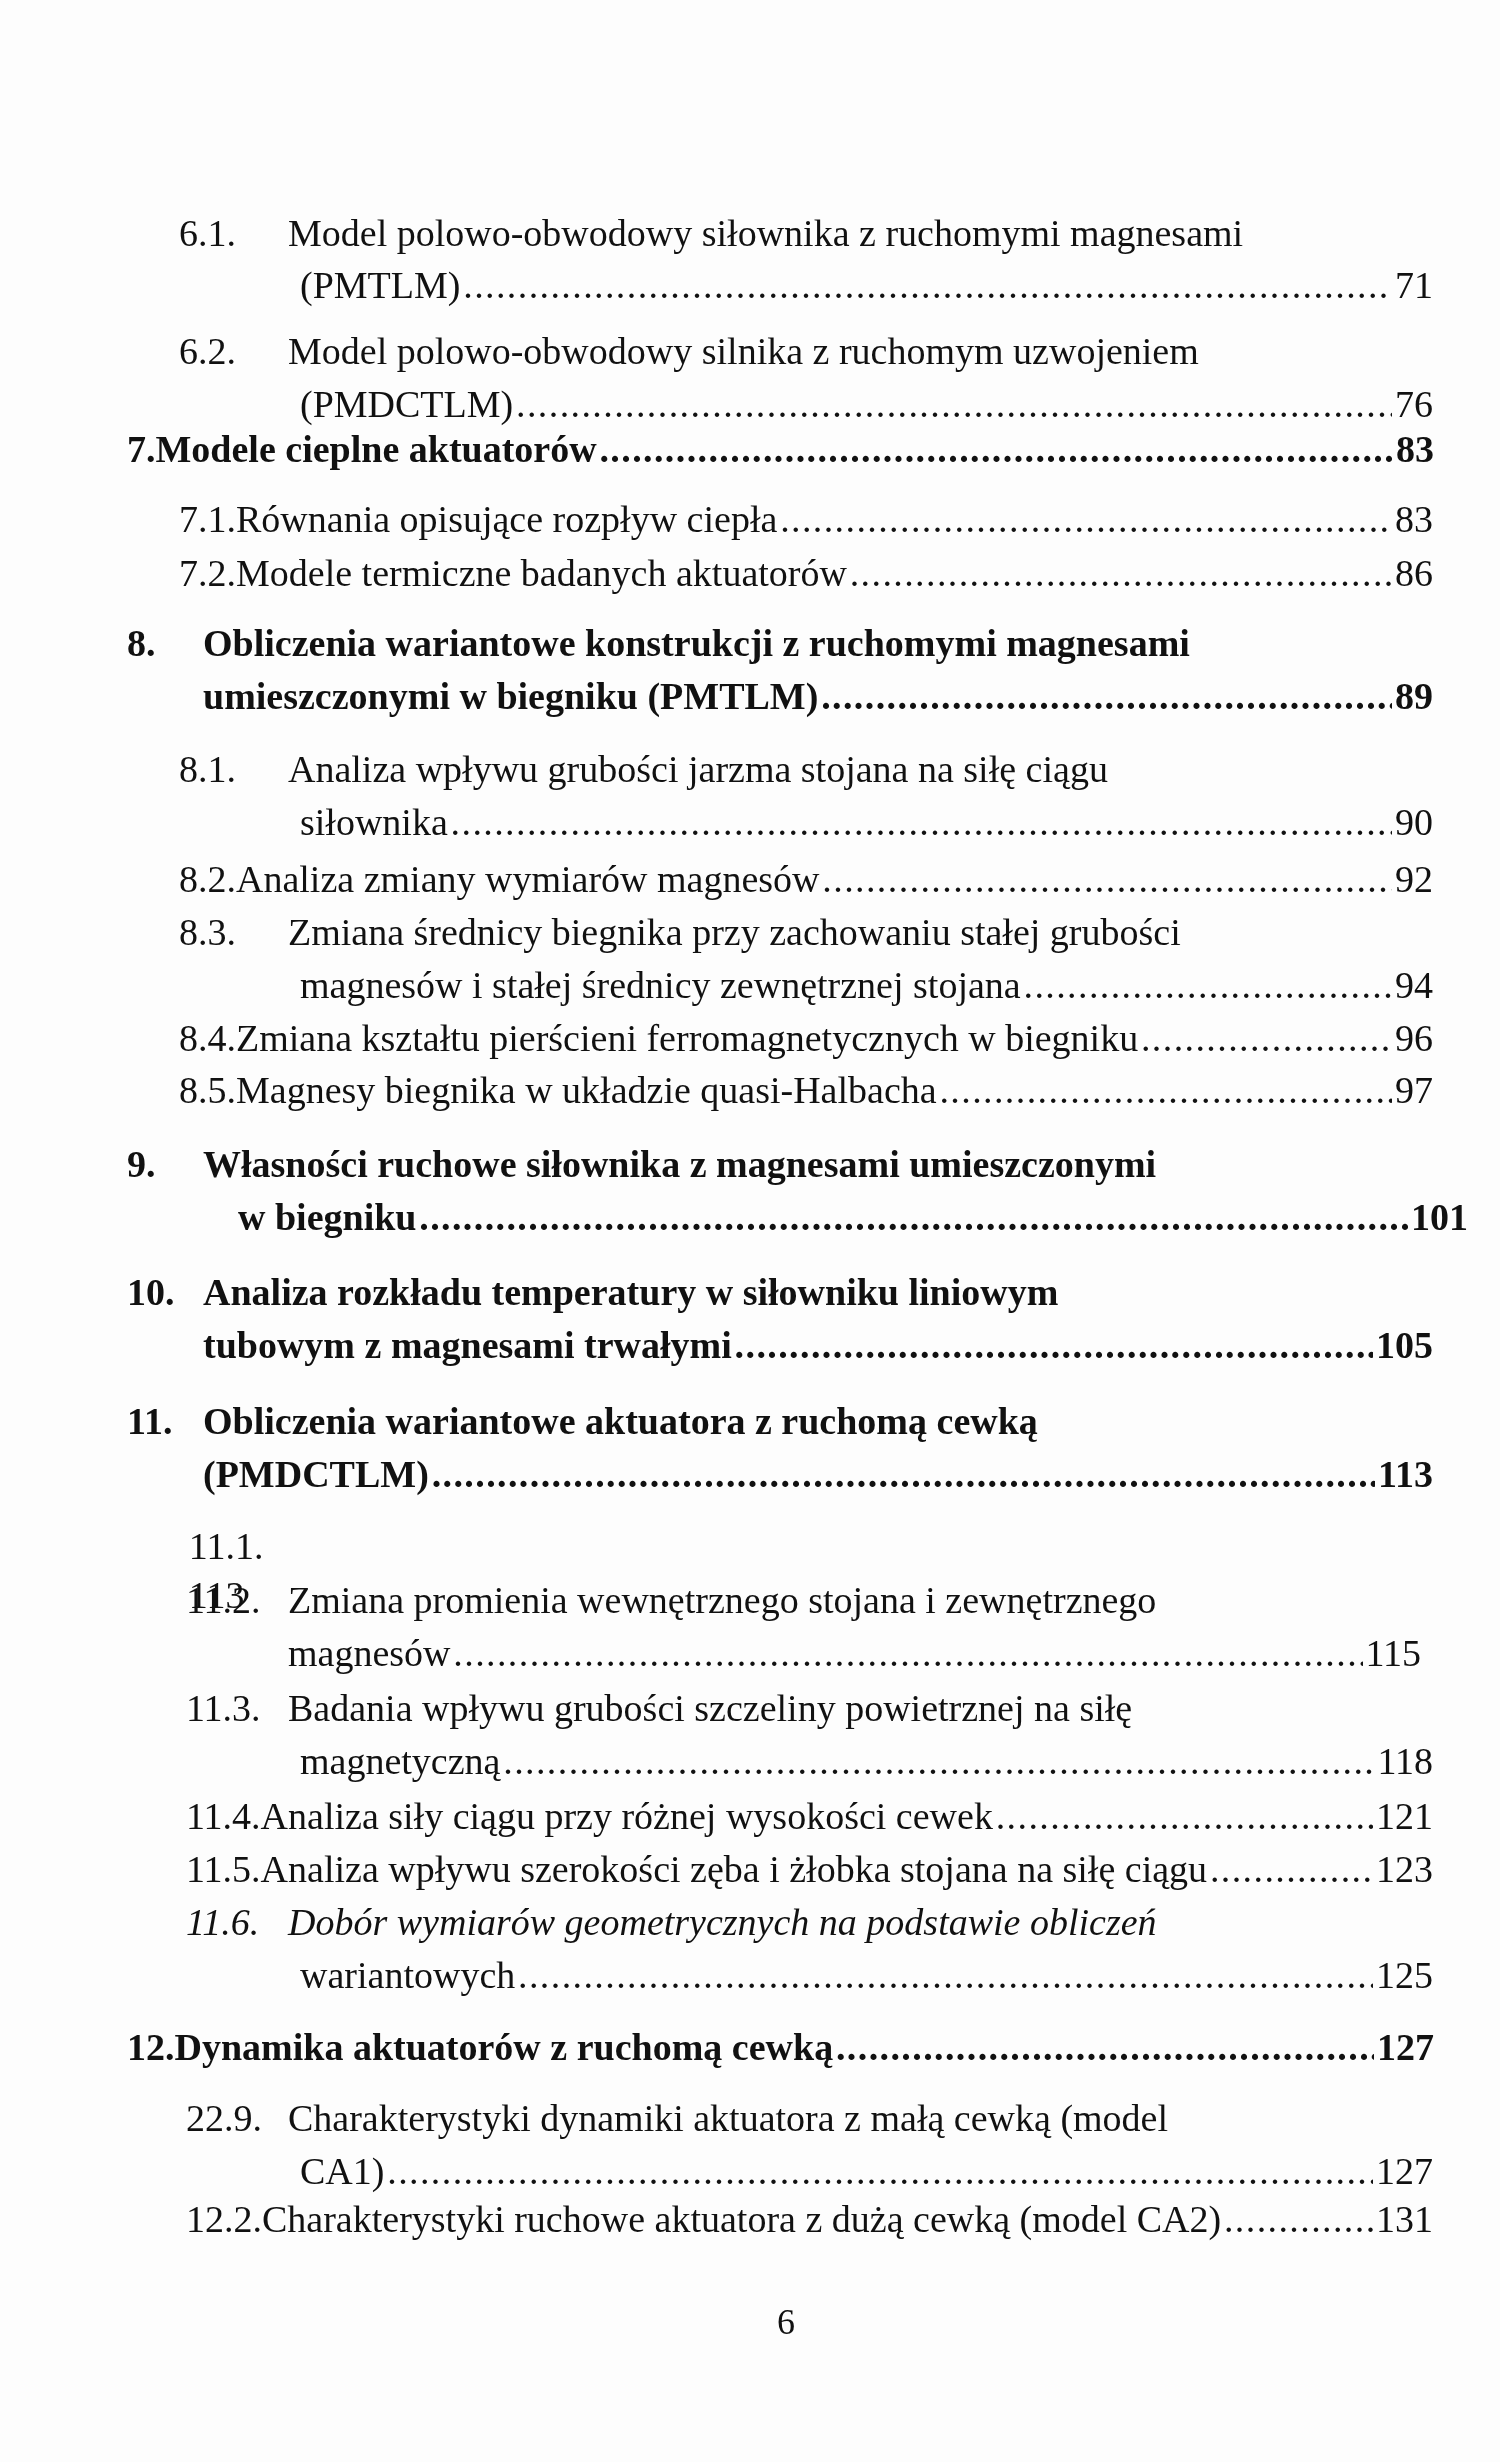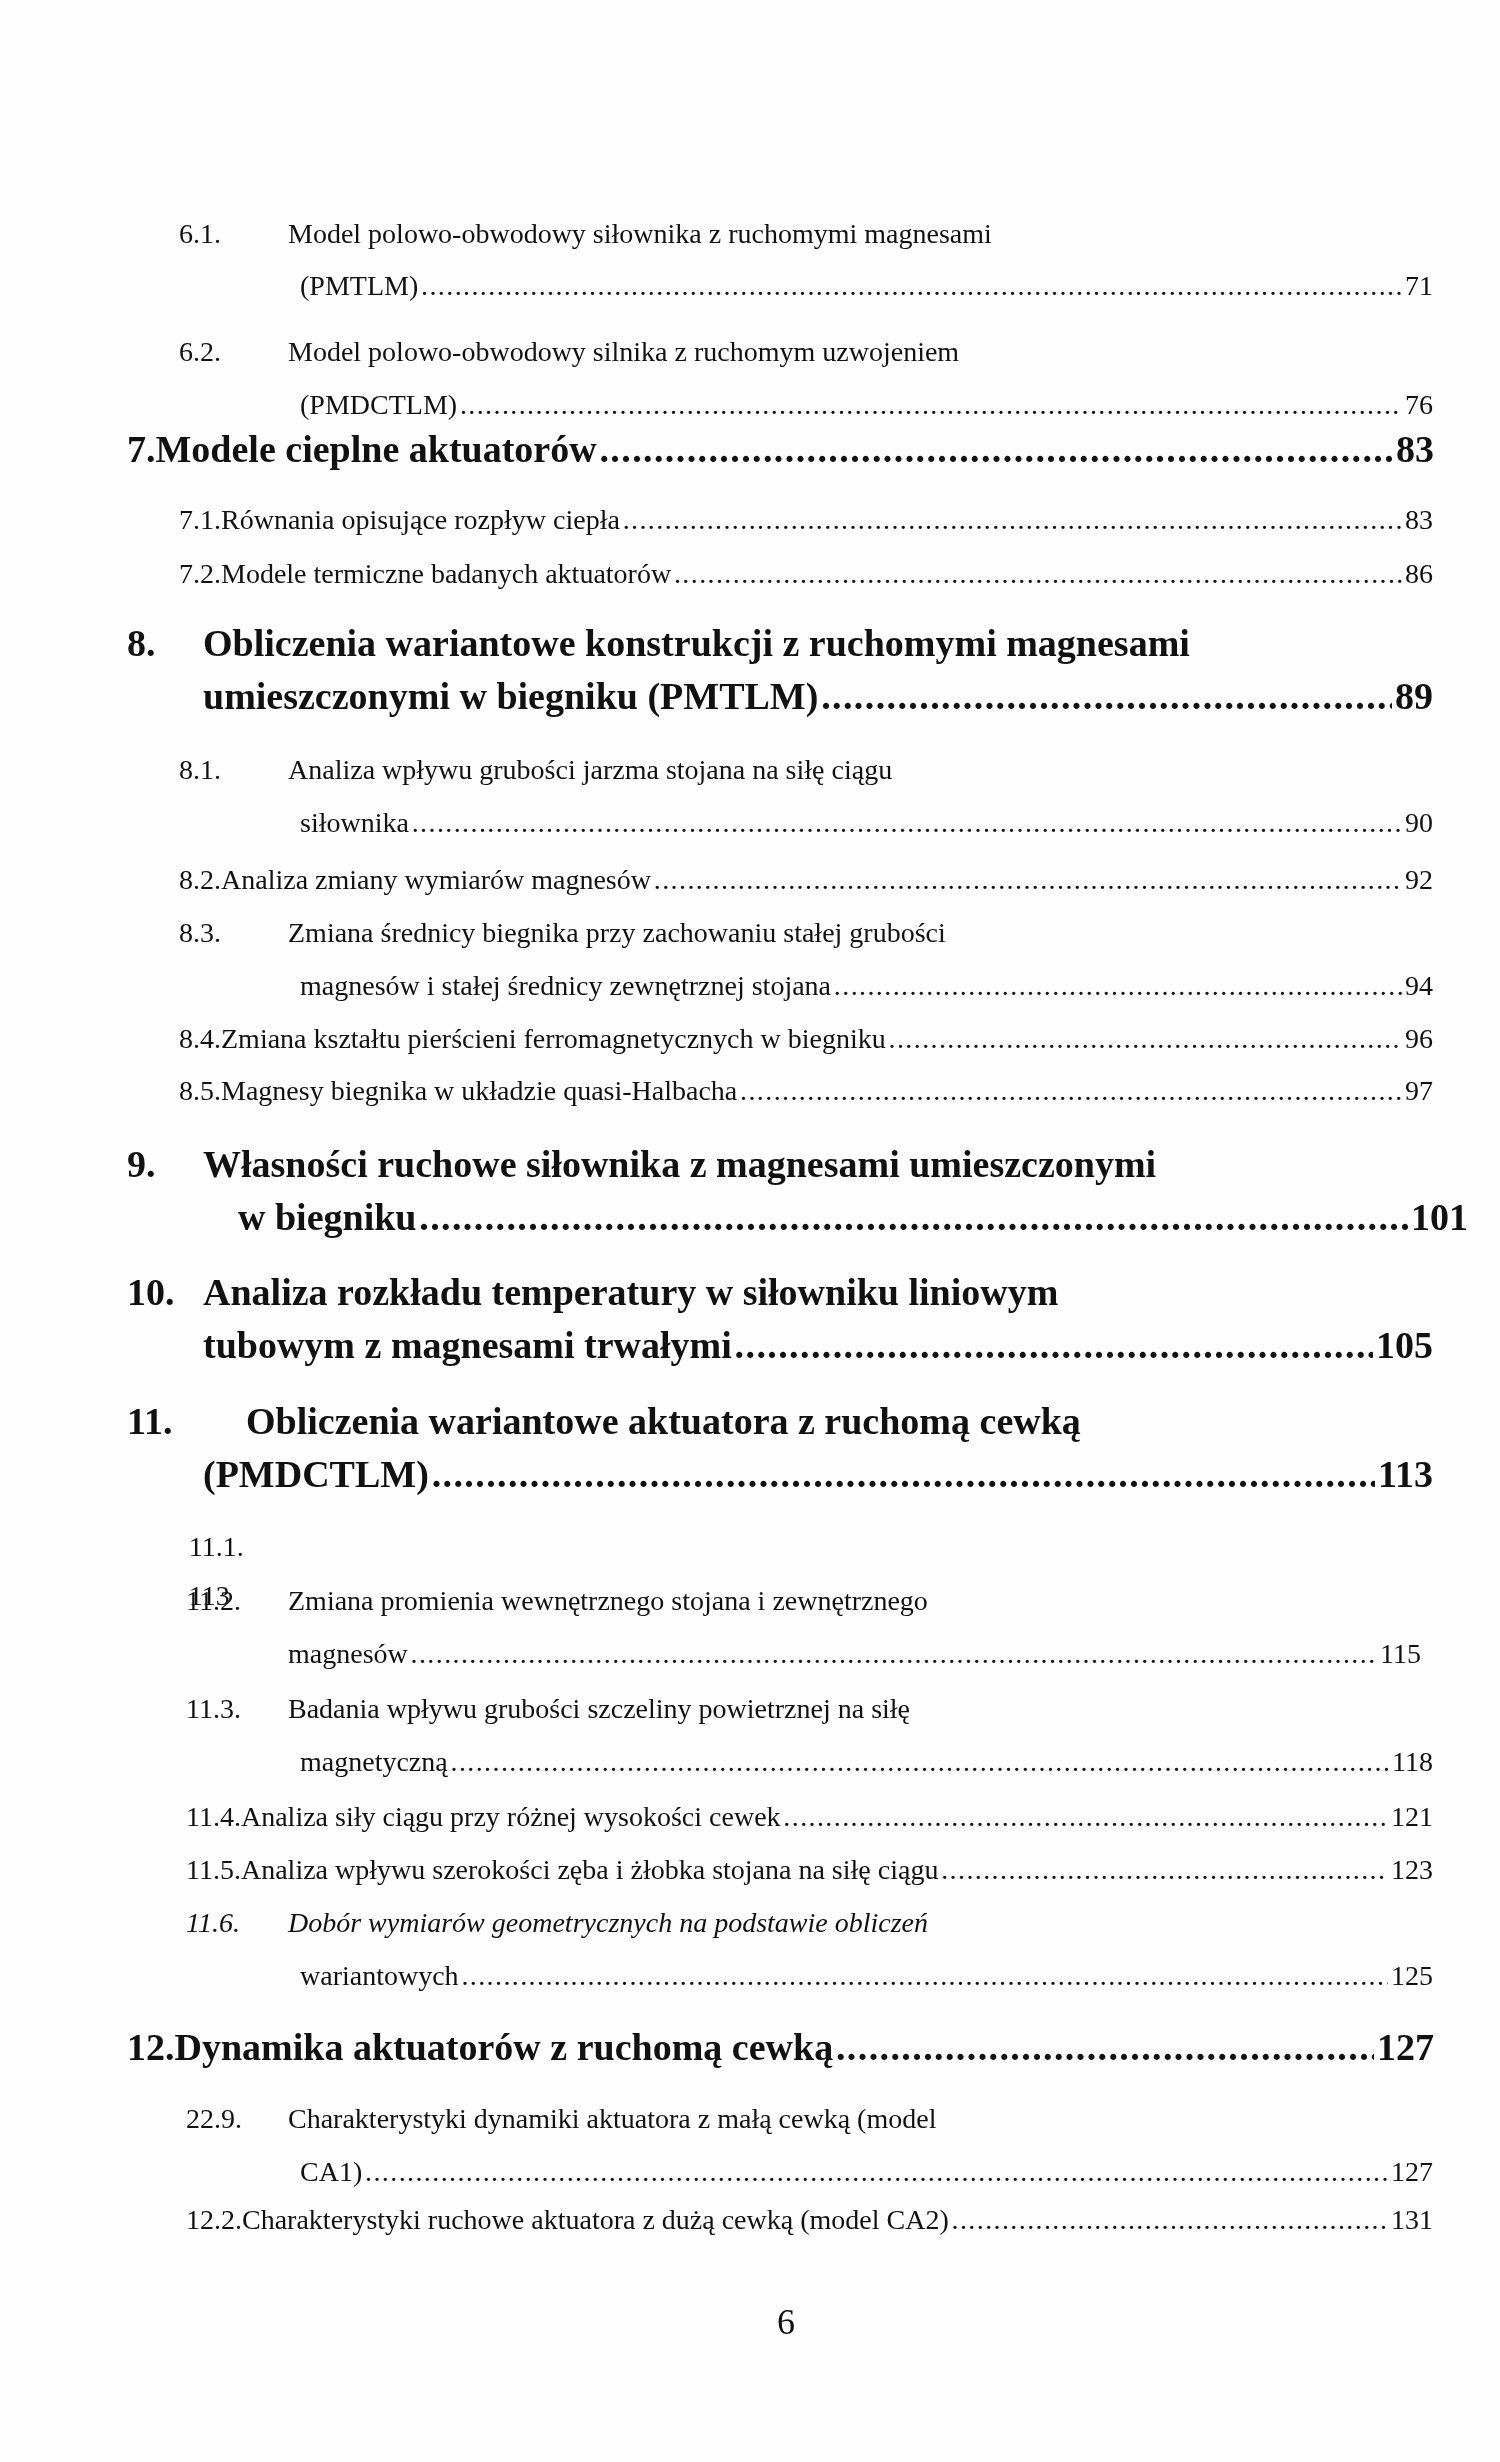--- a/index.html
+++ b/index.html
@@ -1,19 +1,19 @@
 <!DOCTYPE html>
 <html style="font-size:11px"><head>
 <meta charset="utf-8">
 <style>
   html, body { margin:0; padding:0; background:#ffffff; }
   body { width:1500px; height:2462px; position:relative; overflow:hidden;
          font-family:"Liberation Serif", "DejaVu Serif", serif; color:#111; }
   .page { position:absolute; left:0; top:0; width:1500px; height:2462px; background:#fdfdfd; }
-  .line { position:absolute; height:49px; line-height:49px; font-size:28px; white-space:nowrap; display:flex; align-items:baseline; }
+  .line { position:absolute; height:49px; line-height:49px; font-size:38px; white-space:nowrap; display:flex; align-items:baseline; }
   .line.bold { font-weight:bold; font-size:38px; }
   .num { display:inline-block; }
   .title { display:inline-block; }
   .dots { flex:1 1 auto; overflow:hidden; white-space:nowrap; margin:0 2.8px; letter-spacing:1.4px; }
   .dots::before { content:"...................................................................................................................................................................................................................................................................................."; }
   .pg { display:inline-block; text-align:right; }
   .pagenum { position:absolute; left:765px; top:2301px; font-size:36px; width:42px; text-align:center; }
 </style>
 </head>
 <body>
@@ -139,21 +139,21 @@
           <span class="num" style="width: 76px; position: static;">10.</span>
           <span class="title">Analiza rozkładu temperatury w siłowniku liniowym</span>
         </div>
         <div class="line bold" style="top: 1321px; left: 203px; width: 1230px;">
           <span class="title">tubowym z magnesami trwałymi</span>
           <span class="dots"></span>
           <span class="pg">105</span>
         </div>
       </div>
       <div>
-        <div class="line bold" style="top: 1397px; left: 127px; width: 1307px; gap: 43px;">
+        <div class="line bold" style="top: 1397px; left: 127px; width: 1307px;">
           <span class="num" style="width: 76px; position: static;">11.</span>
           <span class="title">Obliczenia wariantowe aktuatora z ruchomą cewką</span>
         </div>
         <div class="line bold" style="top: 1450px; left: 203px; width: 1230px;">
           <span class="title">(PMDCTLM)</span>
           <span class="dots"></span>
           <span class="pg">113</span>
         </div>
       </div>
       <div>

